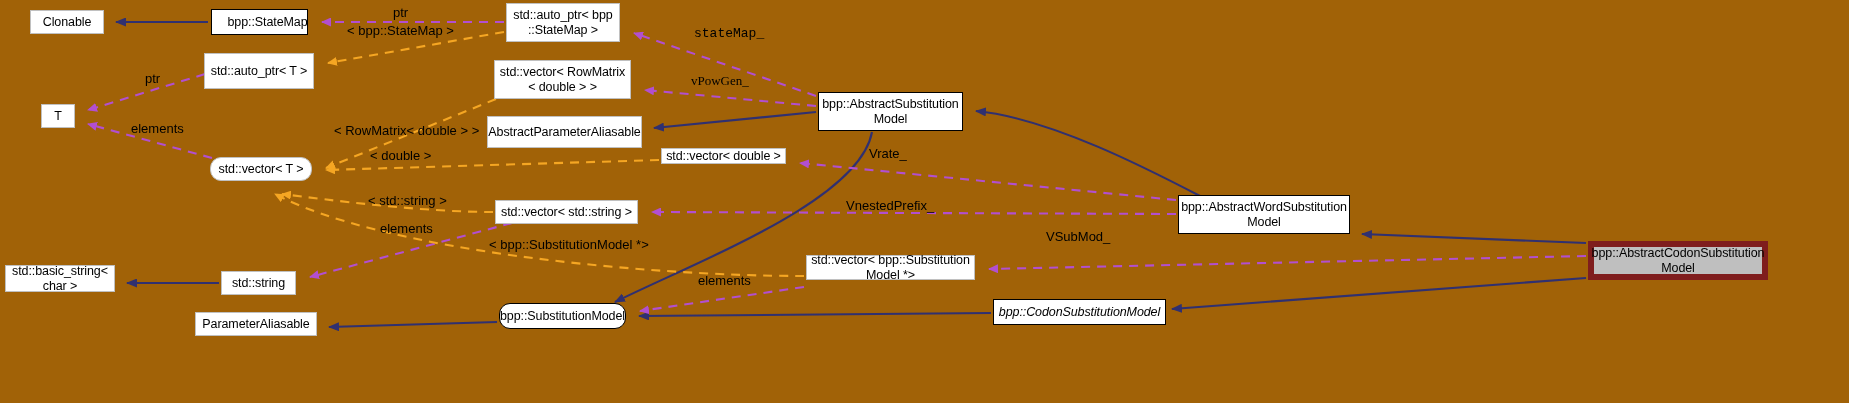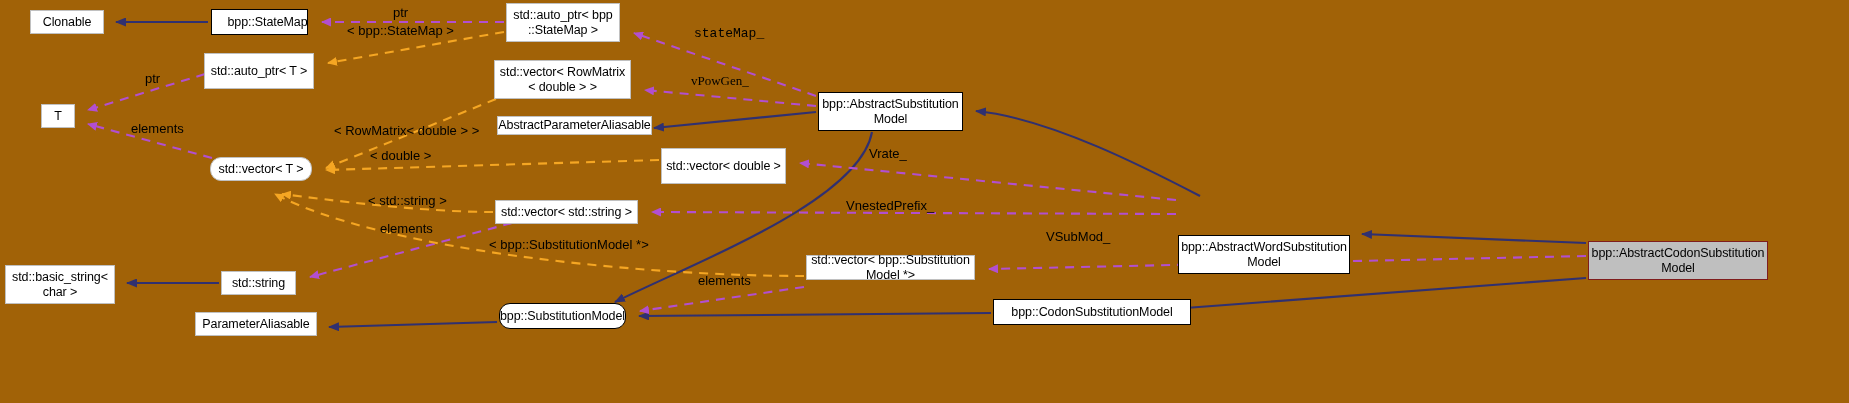--- a/index.html
+++ b/index.html
@@ -1,21 +1,21 @@
 <!DOCTYPE html>
 <html><head>
 <meta charset="utf-8">
 <style>
   html,body{margin:0;padding:0;background:#ffffff;}
   body{font-family:"Liberation Sans",sans-serif;}
   #diagram-root{position:relative;width:1849px;height:403px;background:#a16207;overflow:hidden;}
   #graph-svg{position:absolute;left:0;top:0;width:1849px;height:403px;}
   .node-box{position:absolute;box-sizing:border-box;display:flex;align-items:center;justify-content:center;text-align:center;background:#ffffff;border:1px solid #c0c0c0;font-size:12.5px;line-height:14.5px;color:#000000;letter-spacing:-0.1px;white-space:pre-line;}
   .node-box.bold-border{border:1.5px solid #000000;}
-  .node-box.current{background:#bfbfbf;border:1px solid #7f1d1d;}
+  .node-box.current{background:#bfbfbf;border:6px solid #7f1d1d;}
   .edge-label{position:absolute;font-size:13px;line-height:14px;color:#000000;white-space:nowrap;background:transparent;}
 </style>
 </head>
 <body>
 
 <div id="diagram-root">
 
   <svg id="graph-svg" viewBox="0 0 1849 403" xmlns="http://www.w3.org/2000/svg">
     <defs>
       <marker id="arrow-inherit" markerWidth="11" markerHeight="9" refX="10" refY="4.5" orient="auto" markerUnits="userSpaceOnUse">
@@ -64,38 +64,38 @@
   </svg>
 
   <div id="nodes-layer">
       <div class="node-box" style="left: 30px; top: 10px; width: 74px; height: 24px;">Clonable</div>
       <div class="node-box bold-border" style="left: 211px; top: 9px; width: 97px; height: 26px; padding-left: 16px;">bpp::StateMap</div>
       <div class="node-box" style="left: 506px; top: 3px; width: 114px; height: 39px;">std::auto_ptr&lt; bpp
 ::StateMap &gt;</div>
       <div class="node-box" style="left: 204px; top: 53px; width: 110px; height: 36px; text-align: right;">std::auto_ptr&lt; T &gt;</div>
       <div class="node-box" style="left: 494px; top: 60px; width: 137px; height: 39px;">std::vector&lt; RowMatrix
 &lt; double &gt; &gt;</div>
-      <div class="node-box" style="left: 497px; top: 116px; width: 155px; height: 19px;">AbstractParameterAliasable</div>
+      <div class="node-box" style="left: 487px; top: 116px; width: 155px; height: 32px;">AbstractParameterAliasable</div>
       <div class="node-box bold-border" style="left: 818px; top: 92px; width: 145px; height: 39px;">bpp::AbstractSubstitution
 Model</div>
       <div class="node-box" style="left: 41px; top: 104px; width: 34px; height: 24px;">T</div>
-      <div class="node-box" style="left: 661px; top: 148px; width: 125px; height: 36px;">std::vector&lt; double &gt;</div>
+      <div class="node-box" style="left: 661px; top: 148px; width: 125px; height: 16px;">std::vector&lt; double &gt;</div>
       <div class="node-box" style="left: 210px; top: 157px; width: 102px; height: 24px; border-radius: 11px;">std::vector&lt; T &gt;</div>
       <div class="node-box" style="left: 495px; top: 200px; width: 143px; height: 24px;">std::vector&lt; std::string &gt;</div>
-      <div class="node-box bold-border" style="left: 1178px; top: 195px; width: 172px; height: 39px; margin-top: 40px;">bpp::AbstractWordSubstitution
+      <div class="node-box bold-border" style="left: 1178px; top: 195px; width: 172px; height: 39px;">bpp::AbstractWordSubstitution
 Model</div>
       <div class="node-box current" style="left: 1588px; top: 241px; width: 180px; height: 39px;">bpp::AbstractCodonSubstitution
 Model</div>
       <div class="node-box" style="left: 806px; top: 255px; width: 169px; height: 25px;">std::vector&lt; bpp::Substitution
 Model *&gt;</div>
-      <div class="node-box" style="left: 5px; top: 265px; width: 110px; height: 39px;">std::basic_string&lt;
+      <div class="node-box" style="left: 5px; top: 265px; width: 110px; height: 27px;">std::basic_string&lt;
 char &gt;</div>
       <div class="node-box" style="left: 221px; top: 271px; width: 75px; height: 24px;">std::string</div>
       <div class="node-box bold-border" style="left: 499px; top: 303px; width: 127px; height: 26px; border-radius: 11px;">bpp::SubstitutionModel</div>
-      <div class="node-box bold-border" style="left: 993px; top: 299px; width: 198px; height: 26px;">bpp::CodonSubstitutionModel</div>
+      <div class="node-box bold-border" style="left: 993px; top: 299px; width: 173px; height: 26px; font-style: italic;">bpp::CodonSubstitutionModel</div>
       <div class="node-box" style="left: 195px; top: 312px; width: 122px; height: 24px;">ParameterAliasable</div>
     </div>
   <div id="labels-layer">
       <div class="edge-label" style="left: 393px; top: 6px;">ptr</div>
       <div class="edge-label" style="left: 347px; top: 24px;">&lt; bpp::StateMap &gt;</div>
       <div class="edge-label" style="left: 694px; top: 27px; font-family: Liberation Mono, monospace;">stateMap_</div>
       <div class="edge-label" style="left: 145px; top: 72px;">ptr</div>
       <div class="edge-label" style="left: 691px; top: 74px; font-family: Liberation Serif, serif;">vPowGen_</div>
       <div class="edge-label" style="left: 334px; top: 92px; margin-top: 32px;">&lt; RowMatrix&lt; double &gt; &gt;</div>
       <div class="edge-label" style="left: 131px; top: 122px;">elements</div>

